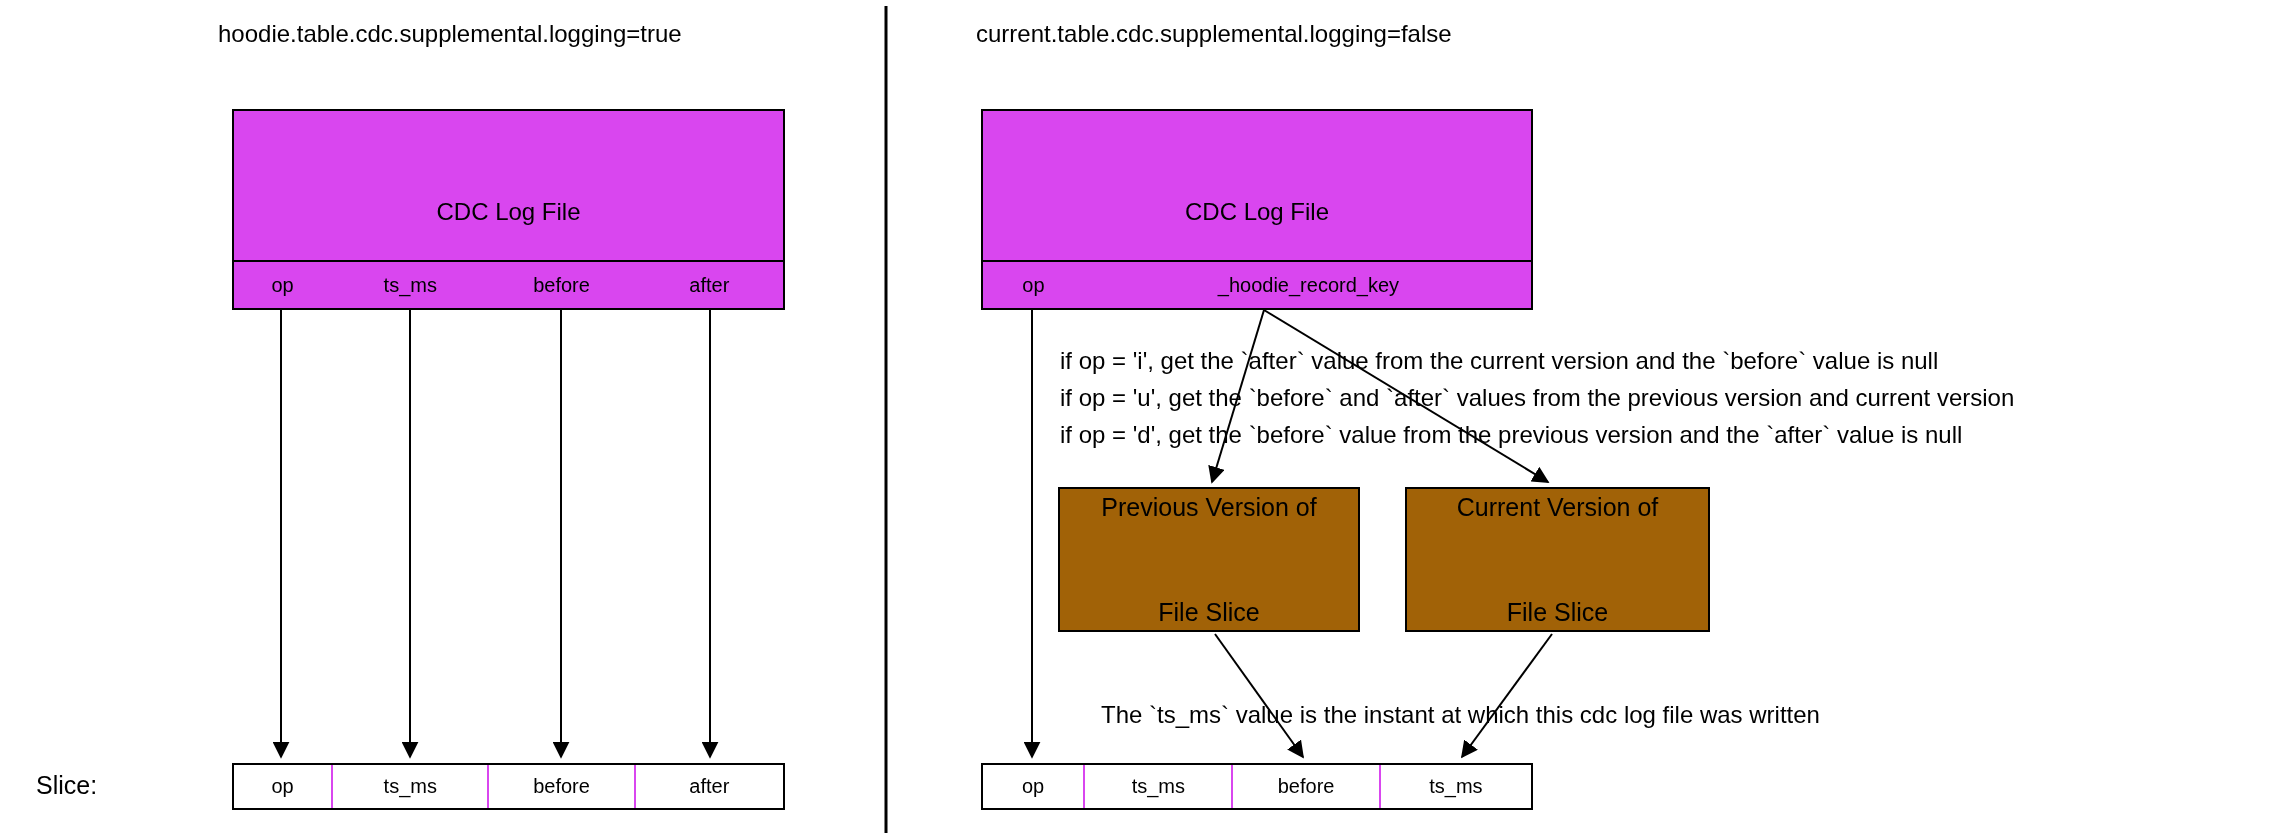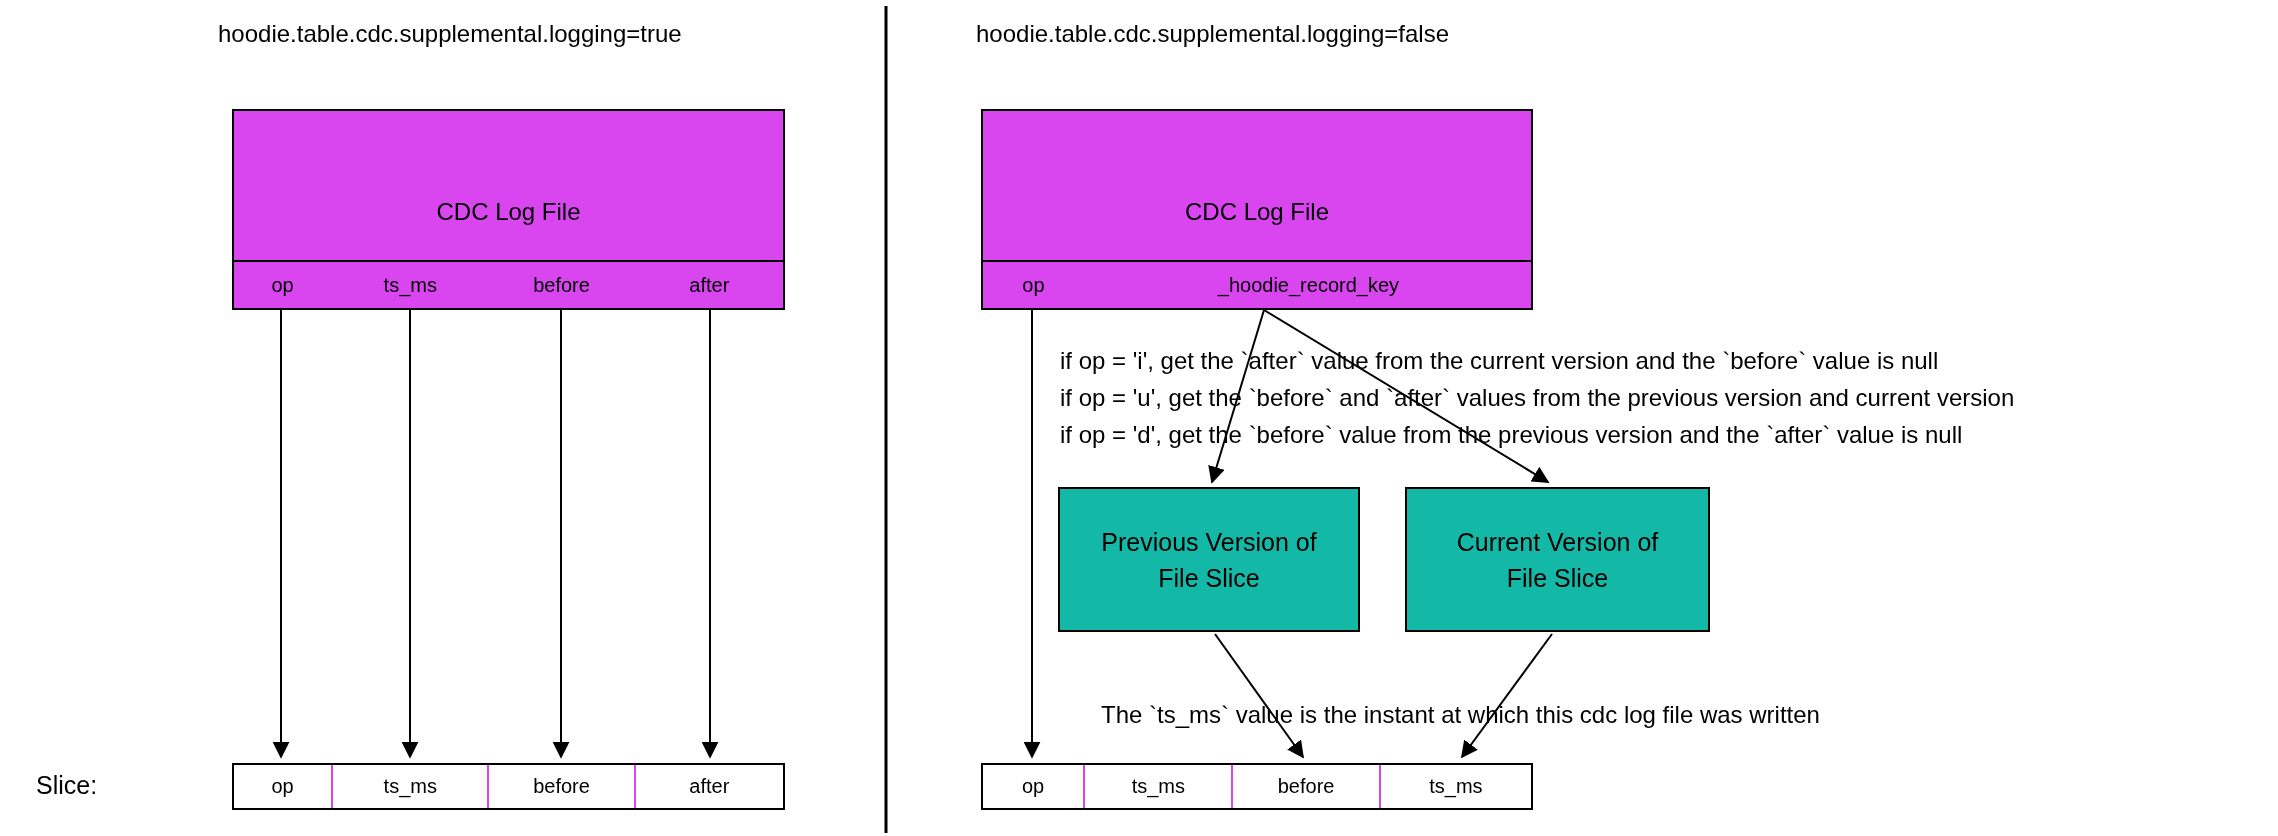--- a/index.html
+++ b/index.html
@@ -49,25 +49,25 @@
   .cell + .cell { border-left:2px solid #d946ef;text-align:center; }
   .outrow {
     position:absolute;
     border:2px solid #000;
     background:#ffffff;
     display:flex;
   }
   .vbox {
     position:absolute;
     border:2px solid #000;
-    background:#14b8a6;
+    background:#a16207;
     display:flex;
     flex-direction:column;
     align-items:center;
-    justify-content:center;
+    justify-content:space-between;
     font-size:25px;
     line-height:36px;
   }
   .title {
     position:absolute;
     font-size:24px;
     white-space:nowrap;
   }
   .note {
     position:absolute;
@@ -121,21 +121,21 @@
 
   <div class="outlabel" style="left:36px; top:771px;">Slice:</div>
 
   <div class="outrow" style="left:232px; top:763px; width:553px; height:47px;">
     <div class="cell" style="flex:99">op</div>
     <div class="cell" style="flex:157">ts_ms</div>
     <div class="cell" style="flex:147">before</div>
     <div class="cell" style="flex:150">after</div>
   </div>
 
-  <div class="title" style="left:976px; top:20px;">hoodie.table.cdc.supplemental.logging=false</div>
+  <div class="title" style="left:976px; top:20px;">current.table.cdc.supplemental.logging=false</div>
 
   <div class="box" style="left:981px; top:109px; width:552px; height:201px;">
     <div class="box-header">CDC Log File</div>
     <div class="row">
       <div class="cell" style="flex:102">op</div>
       <div class="cell" style="flex:450">_hoodie_record_key</div>
     </div>
   </div>
 
   <div class="note" style="left:1060px; top:342px; width:1200px;">

